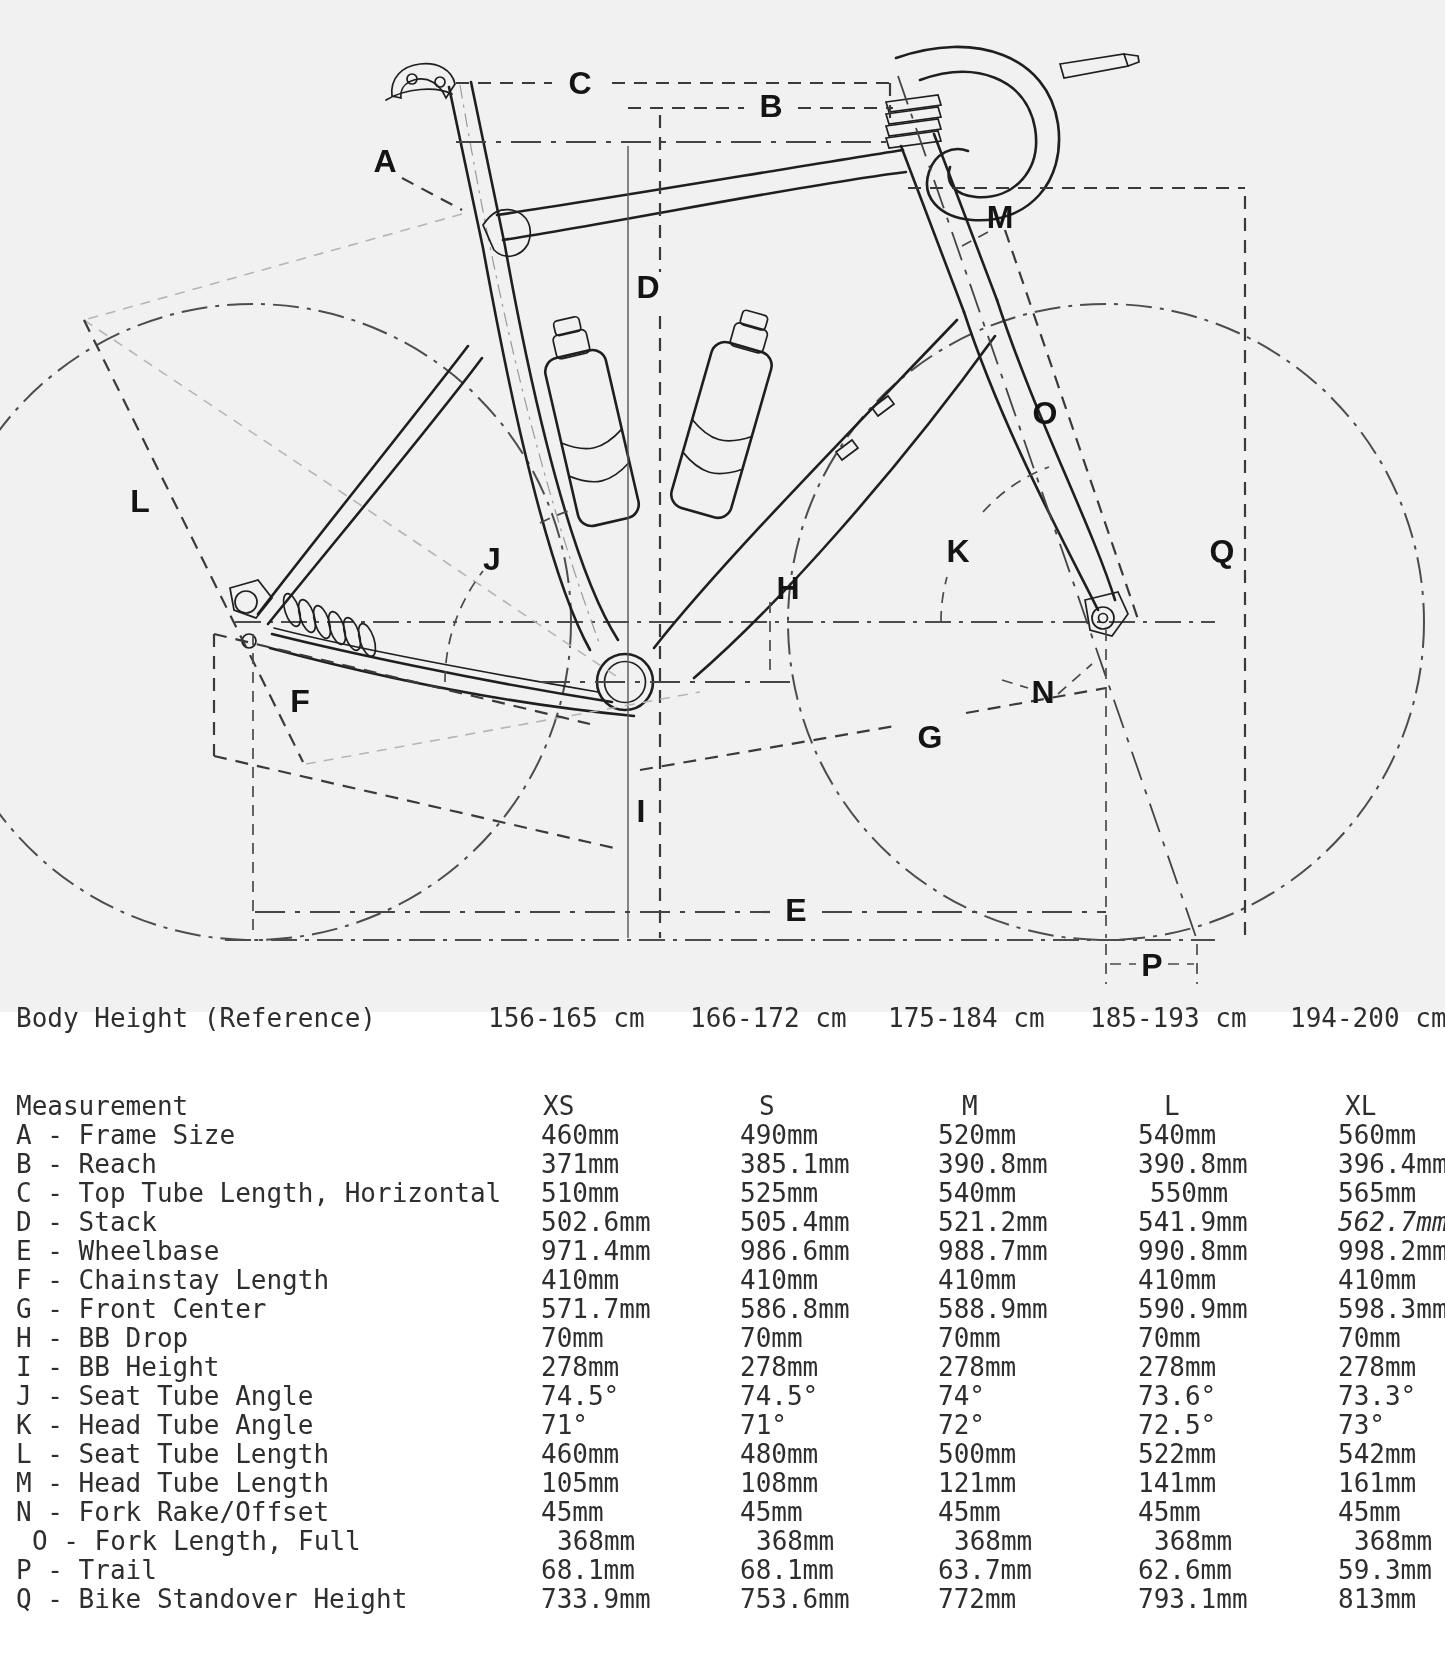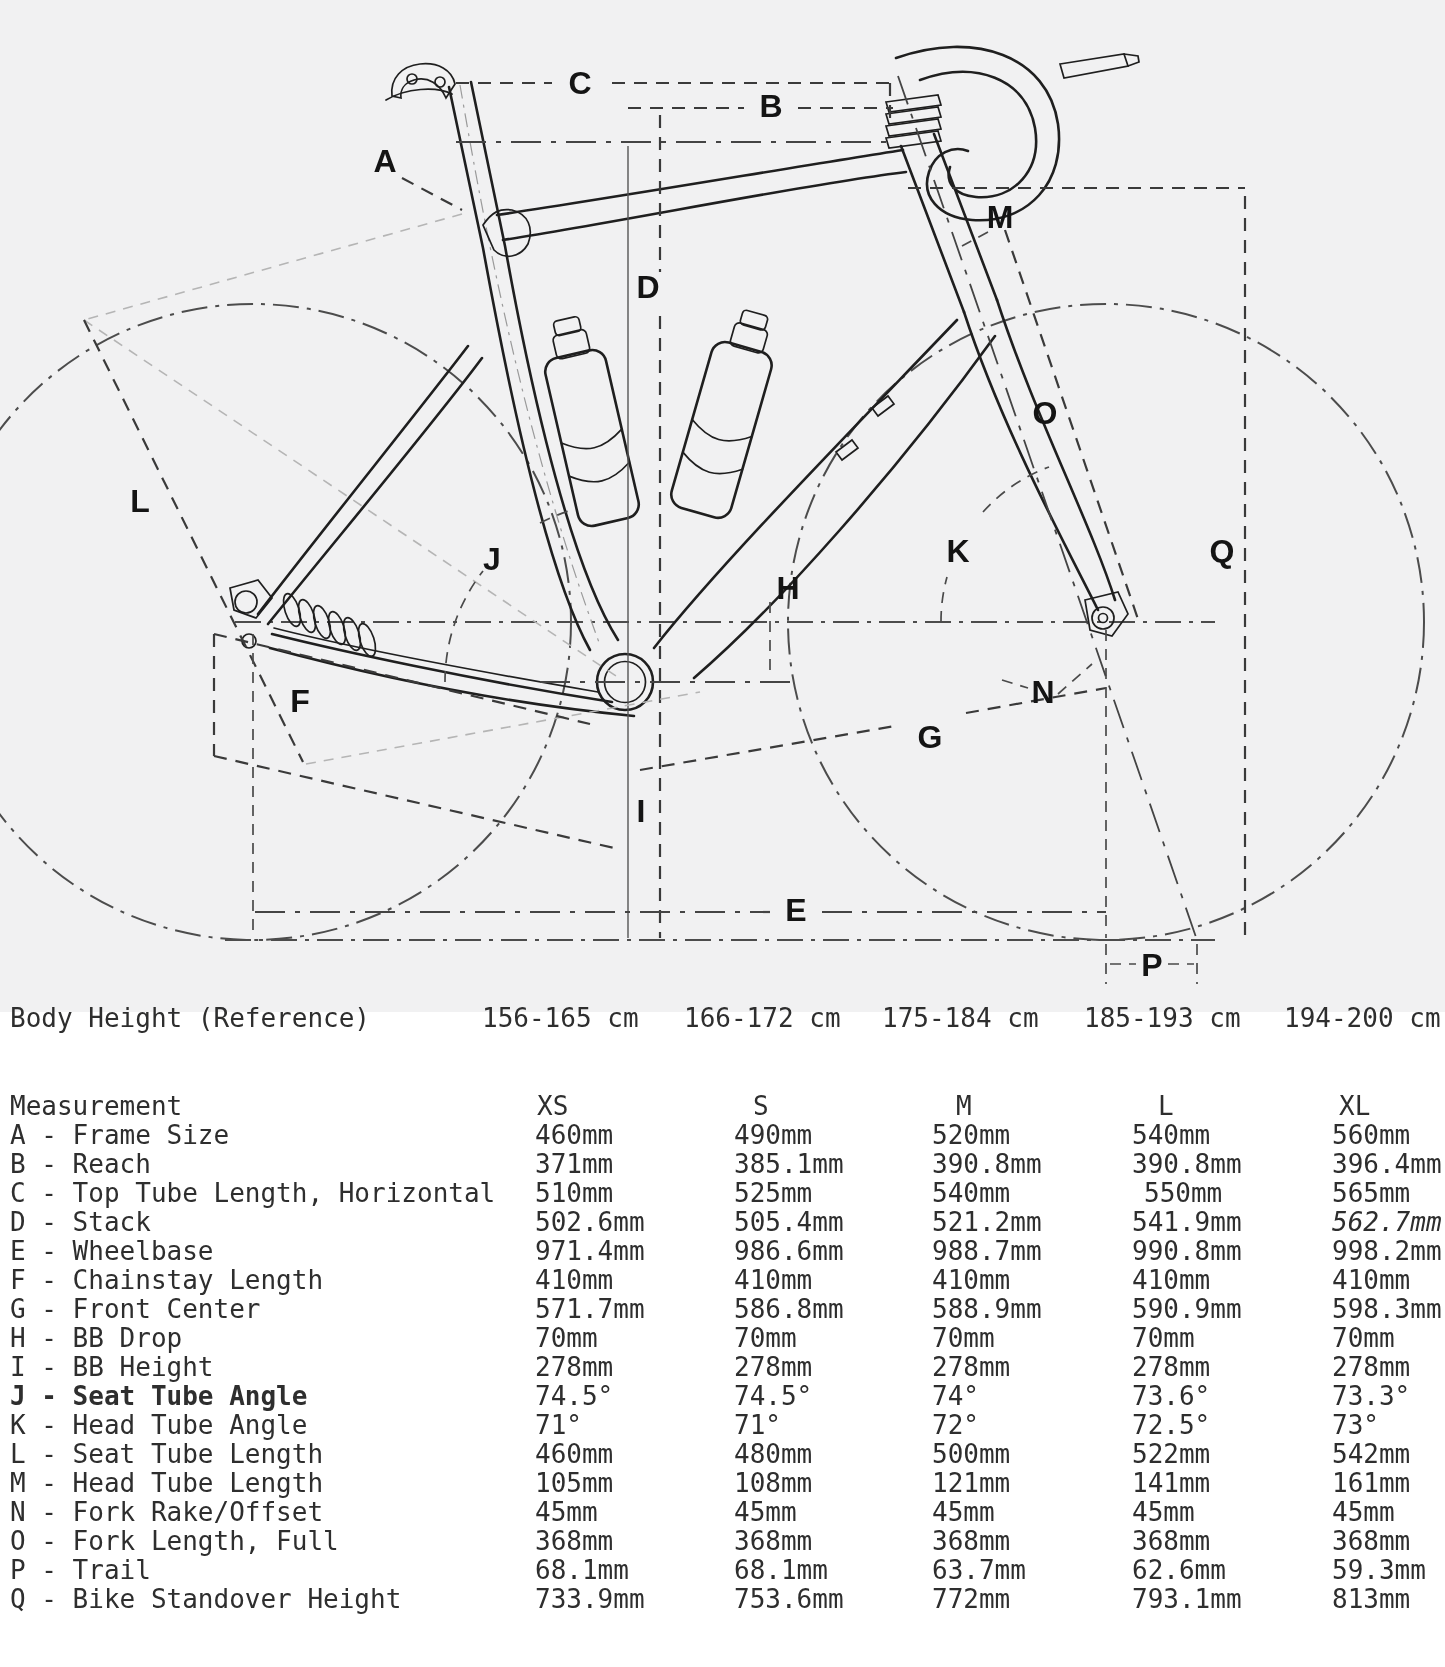--- a/index.html
+++ b/index.html
@@ -20,21 +20,21 @@
   .wheel-line   { fill:none; stroke:#4c4c4c; stroke-width:2; stroke-dasharray:26 8 4 8; }
   .dim-dash     { fill:none; stroke:#3a3a3a; stroke-width:2.2; stroke-dasharray:13 9; }
   .dim-dash-thin{ fill:none; stroke:#4a4a4a; stroke-width:1.7; stroke-dasharray:11 8; }
   .dim-dashdot  { fill:none; stroke:#444444; stroke-width:2.2; stroke-dasharray:30 10 5 10; }
   .dim-solid    { fill:none; stroke:#555555; stroke-width:1.4; }
   .faint-dash   { fill:none; stroke:#b5b5b5; stroke-width:1.6; stroke-dasharray:10 8; }
   .faint-axis   { fill:none; stroke:#9a9a9a; stroke-width:1.2; stroke-dasharray:14 6 3 6; }
   .dim-letter   { font-family:"Liberation Sans","DejaVu Sans",sans-serif; font-size:32px; font-weight:600; fill:#141414; }
 
   
-  .txt-line { position:absolute; left:2px; width:1360px; height:29px; }
+  .txt-line { position:absolute; left:8px; width:1360px; height:29px; }
   .txt {
     position:absolute; top:0; white-space:pre;
     font-family:"DejaVu Sans Mono","Liberation Mono",monospace;
     font-size:26px; line-height:29px; color:#2e2e2e;
   }
 </style>
 </head>
 <body>
 
 <div class="sheet">
@@ -300,21 +300,21 @@
         </div>
         <div class="txt-line" style="top: 1353px;">
           <span class="txt" style="left: 8px;">I - BB Height</span>
           <span class="txt" style="left: 533px;">278mm</span>
           <span class="txt" style="left: 732px;">278mm</span>
           <span class="txt" style="left: 930px;">278mm</span>
           <span class="txt" style="left: 1130px;">278mm</span>
           <span class="txt" style="left: 1330px;">278mm</span>
         </div>
         <div class="txt-line" style="top: 1382px;">
-          <span class="txt" style="left: 8px; font-weight: bold;">J - Seat Tube Angle</span>
+          <span class="txt" style="left: 8px;">J - Seat Tube Angle</span>
           <span class="txt" style="left: 533px;">74.5°</span>
           <span class="txt" style="left: 732px;">74.5°</span>
           <span class="txt" style="left: 930px;">74°</span>
           <span class="txt" style="left: 1130px;">73.6°</span>
           <span class="txt" style="left: 1330px;">73.3°</span>
         </div>
         <div class="txt-line" style="top: 1411px;">
           <span class="txt" style="left: 8px;">K - Head Tube Angle</span>
           <span class="txt" style="left: 533px;">71°</span>
           <span class="txt" style="left: 732px;">71°</span>
@@ -339,21 +339,21 @@
           <span class="txt" style="left: 1330px;">161mm</span>
         </div>
         <div class="txt-line" style="top: 1498px;">
           <span class="txt" style="left: 8px;">N - Fork Rake/Offset</span>
           <span class="txt" style="left: 533px;">45mm</span>
           <span class="txt" style="left: 732px;">45mm</span>
           <span class="txt" style="left: 930px;">45mm</span>
           <span class="txt" style="left: 1130px;">45mm</span>
           <span class="txt" style="left: 1330px;">45mm</span>
         </div>
-        <div class="txt-line" style="top: 1527px;">
+        <div class="txt-line" style="top: 1527px; margin-left: 16px;">
           <span class="txt" style="left: 8px;">O - Fork Length, Full</span>
           <span class="txt" style="left: 533px;">368mm</span>
           <span class="txt" style="left: 732px;">368mm</span>
           <span class="txt" style="left: 930px;">368mm</span>
           <span class="txt" style="left: 1130px;">368mm</span>
           <span class="txt" style="left: 1330px;">368mm</span>
         </div>
         <div class="txt-line" style="top: 1556px;">
           <span class="txt" style="left: 8px;">P - Trail</span>
           <span class="txt" style="left: 533px;">68.1mm</span>

